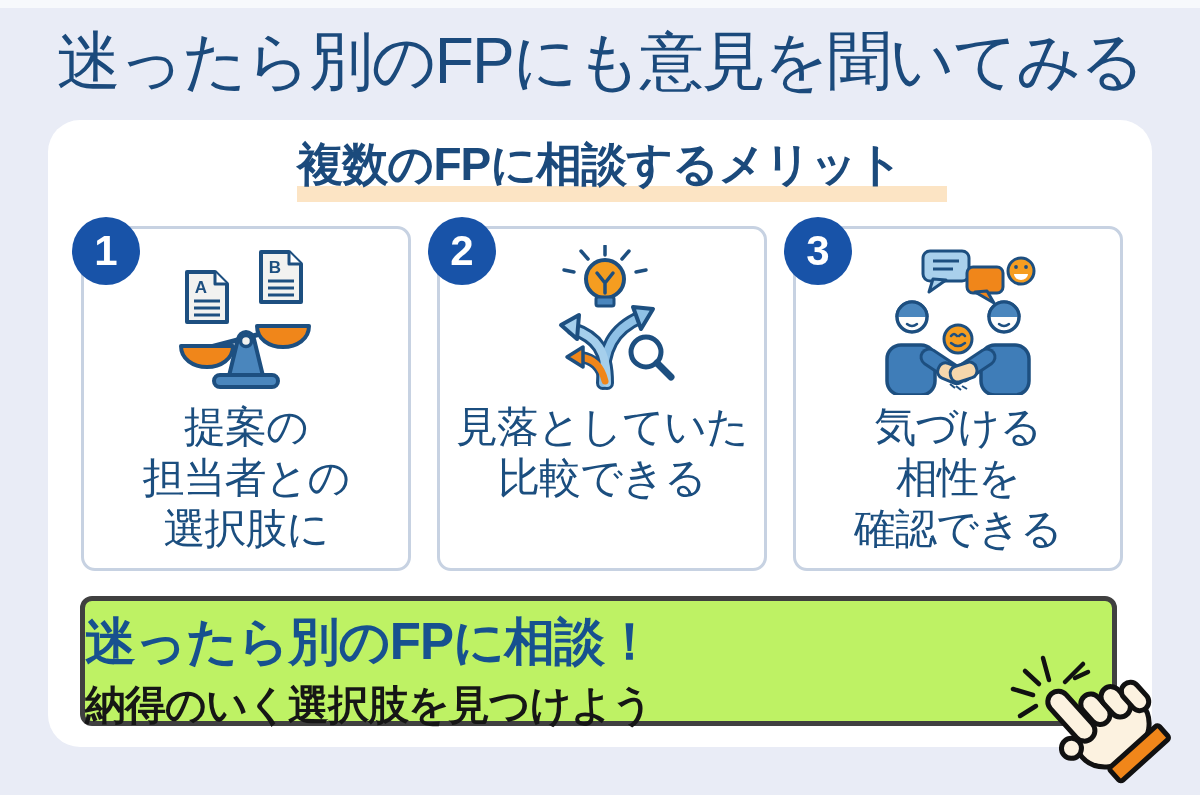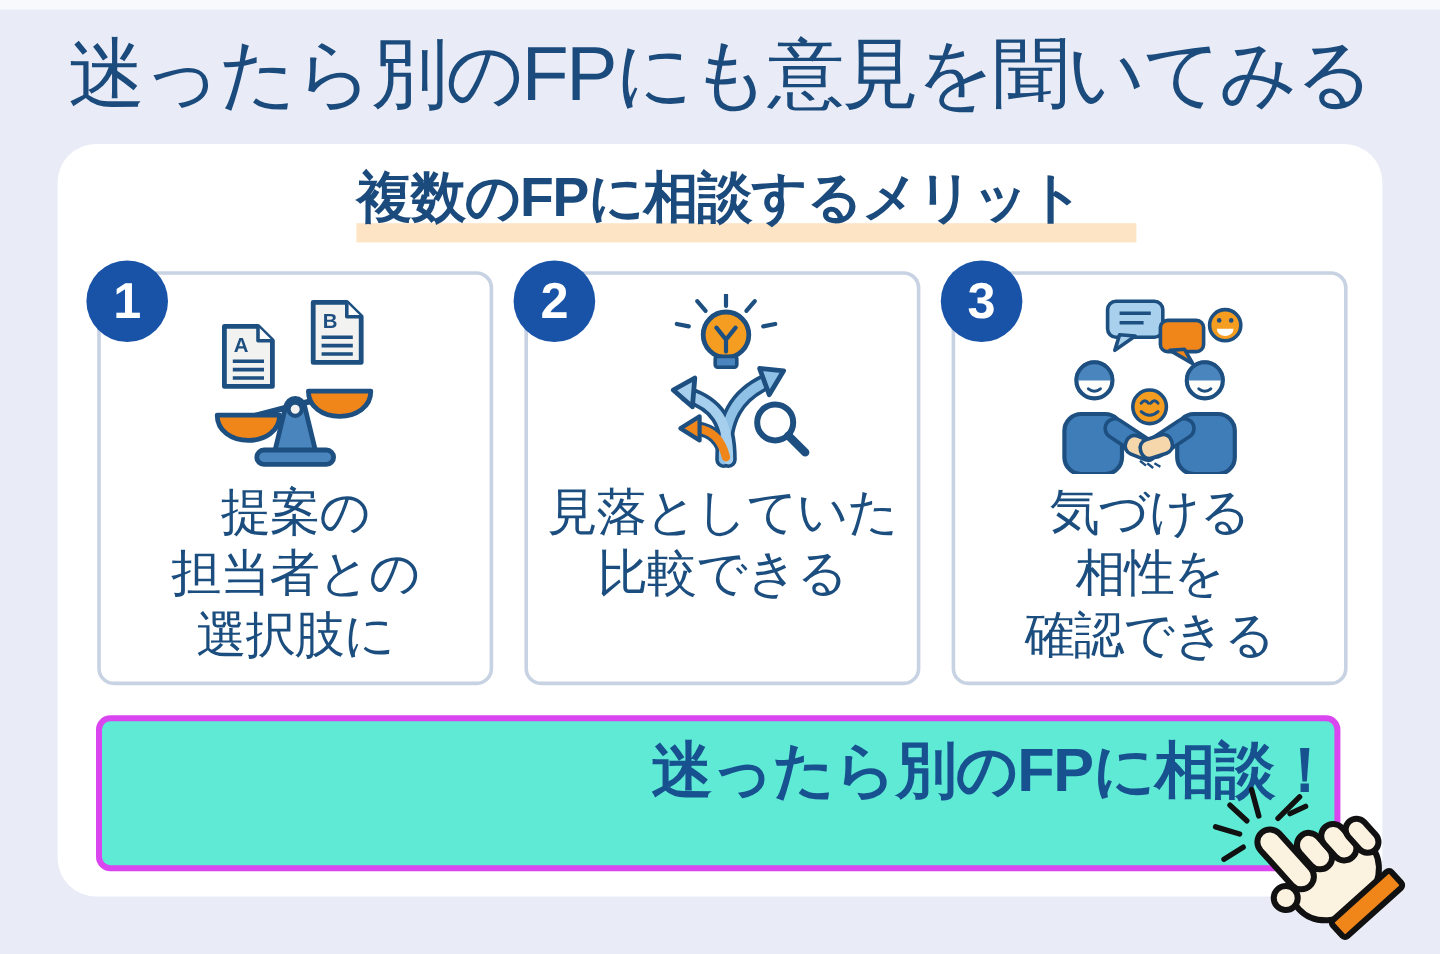--- a/index.html
+++ b/index.html
@@ -13,21 +13,21 @@
   .subtitle-highlight{position:absolute;left:50%;margin-left:-303px;top:52px;width:650px;height:16px;background:#fce4c4;}
   .subtitle-text{position:relative;z-index:1;font-size:46px;font-weight:800;color:#1b4a7c;letter-spacing:-1px;white-space:nowrap;}
   .cards-row{position:absolute;left:33px;top:106px;display:flex;gap:26px;}
   .merit-card{position:relative;width:330px;height:345px;box-sizing:border-box;background:#fff;
     border:3px solid #c7d2e2;border-radius:14px;}
   .num-circle{position:absolute;left:-12px;top:-12px;width:68px;height:68px;border-radius:50%;
     background:#1853a8;color:#ffffff;font-size:42px;font-weight:800;display:flex;align-items:center;justify-content:center;z-index:2;}
   .merit-icon{margin-top:16px;height:150px;display:flex;align-items:center;justify-content:center;}
   .merit-text{margin-top:6px;text-align:center;font-size:42px;font-weight:400;color:#1b4e7f;line-height:1.22;letter-spacing:-1px;white-space:nowrap;}
   .cta-box{position:absolute;left:32px;top:476px;width:1037px;height:130px;box-sizing:border-box;
-    background:#5eead4;border:5px solid #d946ef;border-radius:12px;text-align:right;cursor:pointer;}
+    background:#bef264;border:5px solid #404040;border-radius:12px;text-align:left;cursor:pointer;}
   .cta-line1{margin-top:7px;font-size:51px;font-weight:800;color:#17518f;letter-spacing:-1px;white-space:nowrap;}
   .cta-line2{margin-top:1px;font-size:41px;font-weight:800;color:#161616;letter-spacing:-1px;white-space:nowrap;}
   .click-hand{position:absolute;left:995px;top:638px;z-index:5;}
 </style>
 </head>
 <body>
 
 <div class="stage">
   <div class="top-strip"></div>
 
@@ -149,20 +149,21 @@
         <div class="merit-text">
           <div>気づける</div>
           <div>相性を</div>
           <div>確認できる</div>
         </div>
       </div>
     </div>
 
     <div class="cta-box">
       <div class="cta-line1">迷ったら別のFPに相談！</div>
+      <div class="cta-line2">納得のいく選択肢を見つけよう</div>
     </div>
   </div>
 
   <svg class="click-hand" width="190" height="158" viewBox="0 0 190 158">
     <line x1="54" y1="42" x2="48" y2="20" stroke="#111111" stroke-width="4.5" stroke-linecap="round"></line>
     <line x1="70" y1="44" x2="88" y2="26" stroke="#111111" stroke-width="4.5" stroke-linecap="round"></line>
     <line x1="44" y1="46" x2="30" y2="33" stroke="#111111" stroke-width="4.5" stroke-linecap="round"></line>
     <line x1="38" y1="57" x2="18" y2="51" stroke="#111111" stroke-width="4.5" stroke-linecap="round"></line>
     <line x1="41" y1="68" x2="25" y2="78" stroke="#111111" stroke-width="4.5" stroke-linecap="round"></line>
     <line x1="80" y1="40" x2="93" y2="34" stroke="#111111" stroke-width="4.5" stroke-linecap="round"></line>

